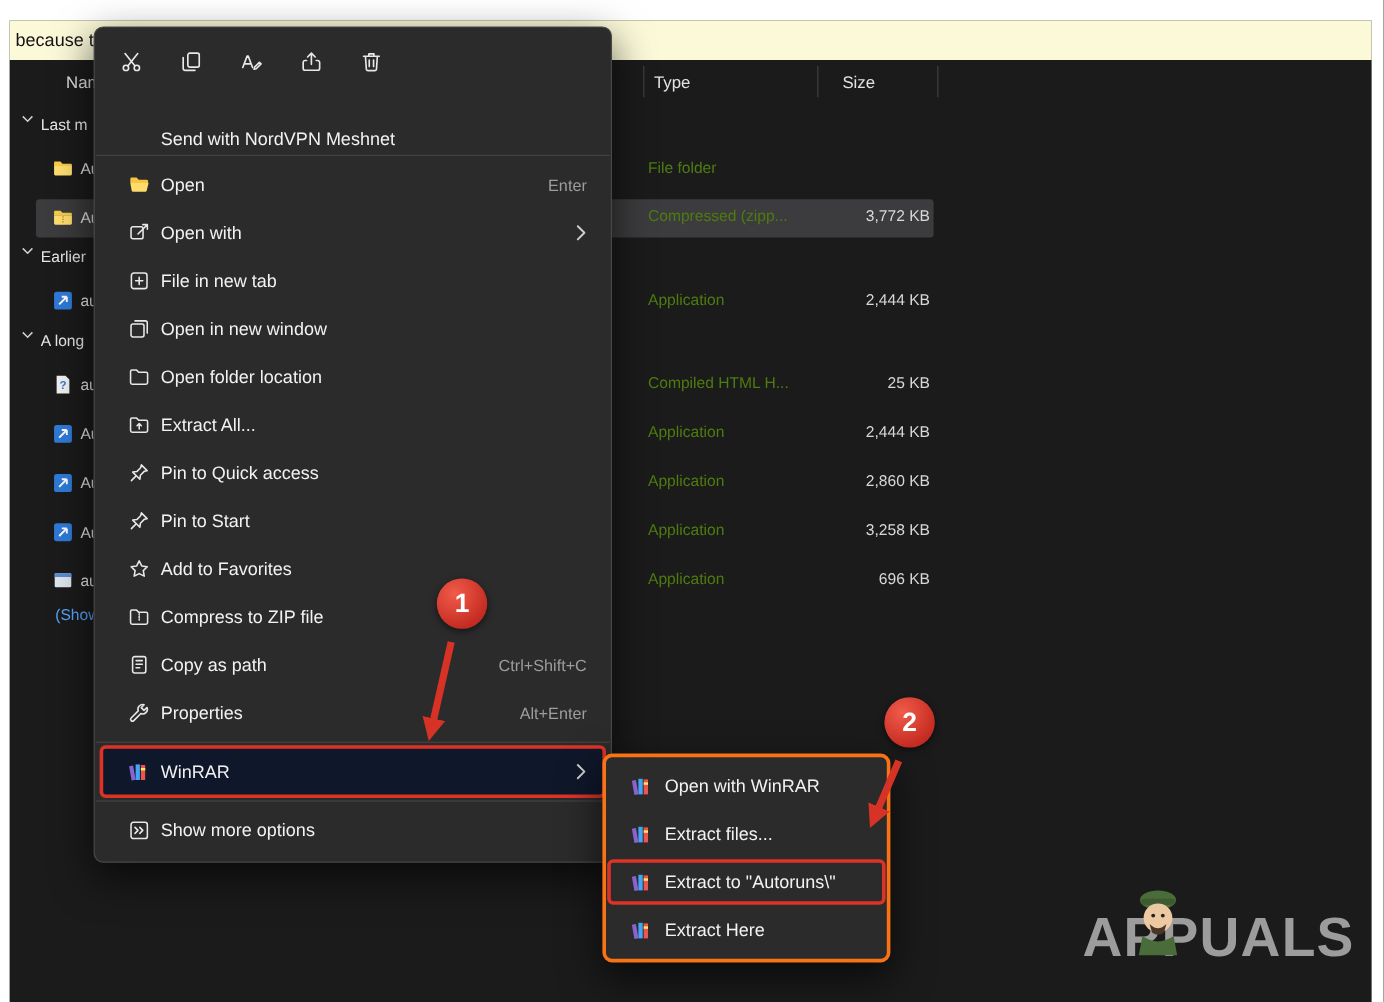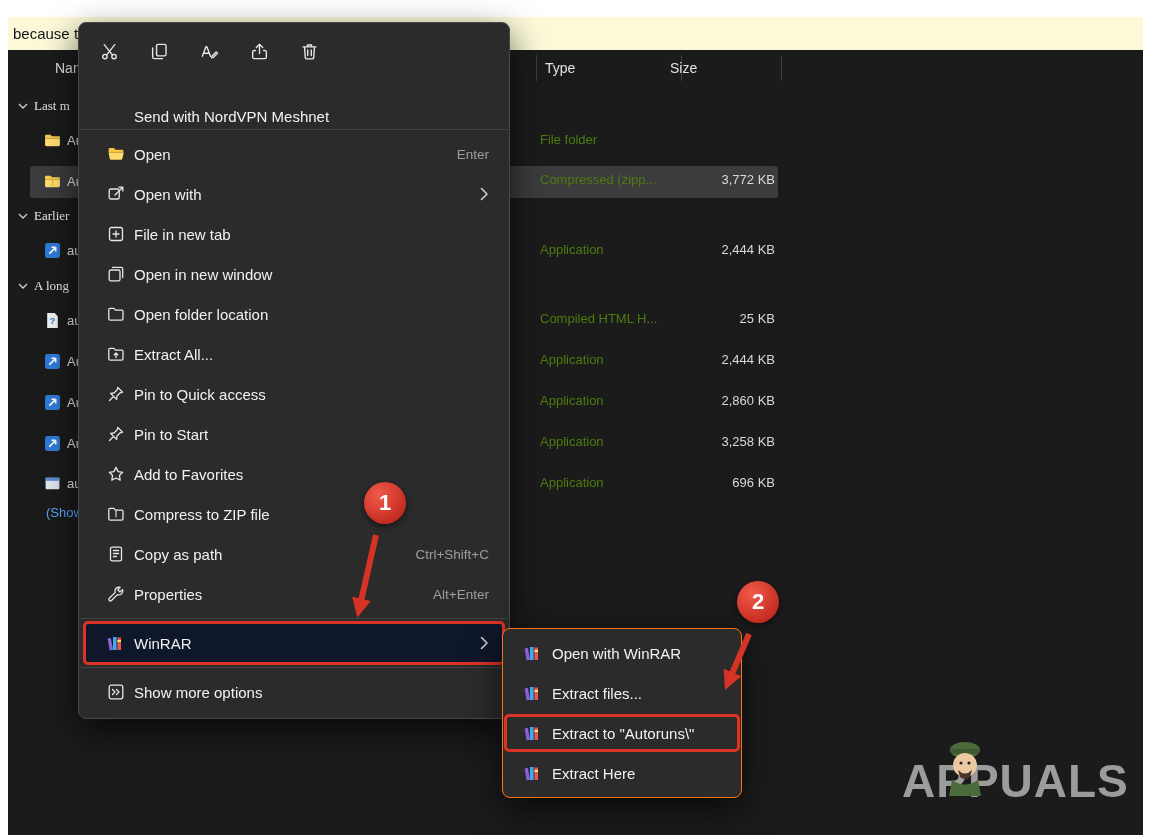--- a/index.html
+++ b/index.html
@@ -10,42 +10,42 @@
   .dark { position:absolute; left:8px; top:17px; width:1135px; height:818px; background:#1b1b1b; }
   .notice { position:absolute; left:8px; top:17px; width:1135px; height:33px; background:#fbf9d8; color:#141414; font-size:15px; display:flex; align-items:center; padding-left:5px; z-index:2; }
 
   
   .hdr-label { position:absolute; top:60px; color:#e2e2e2; font-size:14px; z-index:3; }
   .col-sep { position:absolute; top:55px; width:1px; height:26px; background:#3f3f3f; z-index:3; }
   .clip-nam { width:26px; overflow:hidden; white-space:nowrap; }
 
   
   .sel-band { position:absolute; left:30px; top:166px; width:748px; height:32px; background:#3c3c3e; border-radius:3px; z-index:3; }
-  .lgroup { position:absolute; left:18px; width:60px; height:20px; display:flex; align-items:center; gap:6px; color:#e8e8e8; font-size:13px; overflow:hidden; white-space:nowrap; z-index:4;font-family:Liberation Serif, serif; }
+  .lgroup { position:absolute; left:18px; width:60px; height:20px; display:flex; gap:6px; color:#e8e8e8; font-size:13px; overflow:hidden; white-space:nowrap; z-index:4; }
   .lrow { position:absolute; left:44px; width:34px; height:20px; display:flex; align-items:center; gap:6px; color:#e6e6e6; font-size:13px; overflow:hidden; white-space:nowrap; z-index:4; }
   .llink { position:absolute; left:46px; width:32px; height:20px; color:#58a6ff; font-size:13px; overflow:hidden; white-space:nowrap; z-index:4; }
   .fi { flex:0 0 auto; display:flex; }
   .tcell { position:absolute; left:540px; color:#4d7c0f; font-size:13px; z-index:4; white-space:nowrap; }
   .scell { position:absolute; left:640px; width:135px; text-align:right; color:#d8d8d8; font-size:13px; z-index:4; }
 
   
   .cmenu { position:absolute; left:78px; top:22px; width:432px; background:#2b2b2b; border:1px solid #484848; border-radius:8px; box-shadow:0 12px 34px rgba(0,0,0,.65); padding:6px 0; z-index:10; color:#f2f2f2; font-size:15px; }
   .cm-quick { height:44px; display:flex; align-items:center; padding-left:10px; gap:10px; }
   .qbtn { width:40px; height:36px; display:flex; align-items:center; justify-content:center; border-radius:4px; }
   .cm-item { margin:0 6px; height:40px; display:flex; align-items:center; padding:0 14px 0 22px; border-radius:4px; gap:9px; position:relative; white-space:nowrap; }
   .cm-send { margin-top:10px; height:42px;align-items:flex-end; }
   .ico { width:18px; height:18px; flex:0 0 auto; display:flex; align-items:center; justify-content:center; }
   .sc { margin-left:auto; color:#9d9d9d; font-size:13.5px;padding-left:40px; }
   .chev { margin-left:auto; display:flex; }
   .cm-sep { height:1px; background:#424242; margin:4px 1px; }
   .cm-item.hl { background:#0f172a; }
   .red-box { position:absolute; left:-2px; right:-2px; top:-2px; bottom:-2px; border:3px solid #dd3326; border-radius:5px; pointer-events:none; }
 
   
-  .submenu { position:absolute; left:502px; top:628px; width:240px; background:#2b2b2b; border:1px solid #f97316; border-radius:8px; box-shadow:0 12px 34px rgba(0,0,0,.65); padding:4px 0; z-index:11; color:#f2f2f2; font-size:15px; }
+  .submenu { position:absolute; left:502px; top:628px; width:240px; background:#2b2b2b; border:3px solid #f97316; border-radius:8px; box-shadow:0 12px 34px rgba(0,0,0,.65); padding:4px 0; z-index:11; color:#f2f2f2; font-size:15px; }
   .sm-item { margin:0 5px; height:40px; display:flex; align-items:center; padding:0 10px 0 16px; gap:10px; border-radius:4px; position:relative; white-space:nowrap; }
   .red-box-sm { position:absolute; left:-4px; right:-4px; top:1px; bottom:1px; border:3px solid #dd3326; border-radius:5px; pointer-events:none; }
 
   
   .overlay { position:absolute; left:0; top:0; z-index:29; pointer-events:none; }
   .badge { position:absolute; width:42px; height:42px; border-radius:50%; background:radial-gradient(circle at 35% 30%, #f15b4a, #c32a20 75%); color:#fff; font-weight:bold; font-size:22px; display:flex; align-items:center; justify-content:center; z-index:30; box-shadow:0 2px 6px rgba(0,0,0,.55); }
 
   
   .wm { position:absolute; left:902px; top:748px; width:245px; height:74px; z-index:5; }
   .wm-text { position:absolute; left:0; top:6px; color:#9c9c9c; font-size:46px; font-weight:bold; letter-spacing:1px; }
@@ -61,21 +61,21 @@
   <div class="dark"></div>
 
   <div class="notice">
     <span>because t</span>
   </div>
 
   <div class="hdr-label clip-nam" style="left:55px">Nam</div>
   <div class="col-sep" style="left:536px"></div>
   <div class="hdr-label" style="left:545px">Type</div>
   <div class="col-sep" style="left:681px"></div>
-  <div class="hdr-label" style="left:670px">Size</div>
+  <div class="hdr-label" style="left:702px">Size</div>
   <div class="col-sep" style="left:781px"></div>
 
   <div class="sel-band"></div>
 
   <div class="lgroup" style="top:96px">
     <span class="fi">
         <svg width="10" height="6" viewBox="0 0 10 6">
           <path d="M1 1l4 4 4-4" stroke="#cfcfcf" stroke-width="1.3" fill="none"></path>
         </svg>
       </span>

